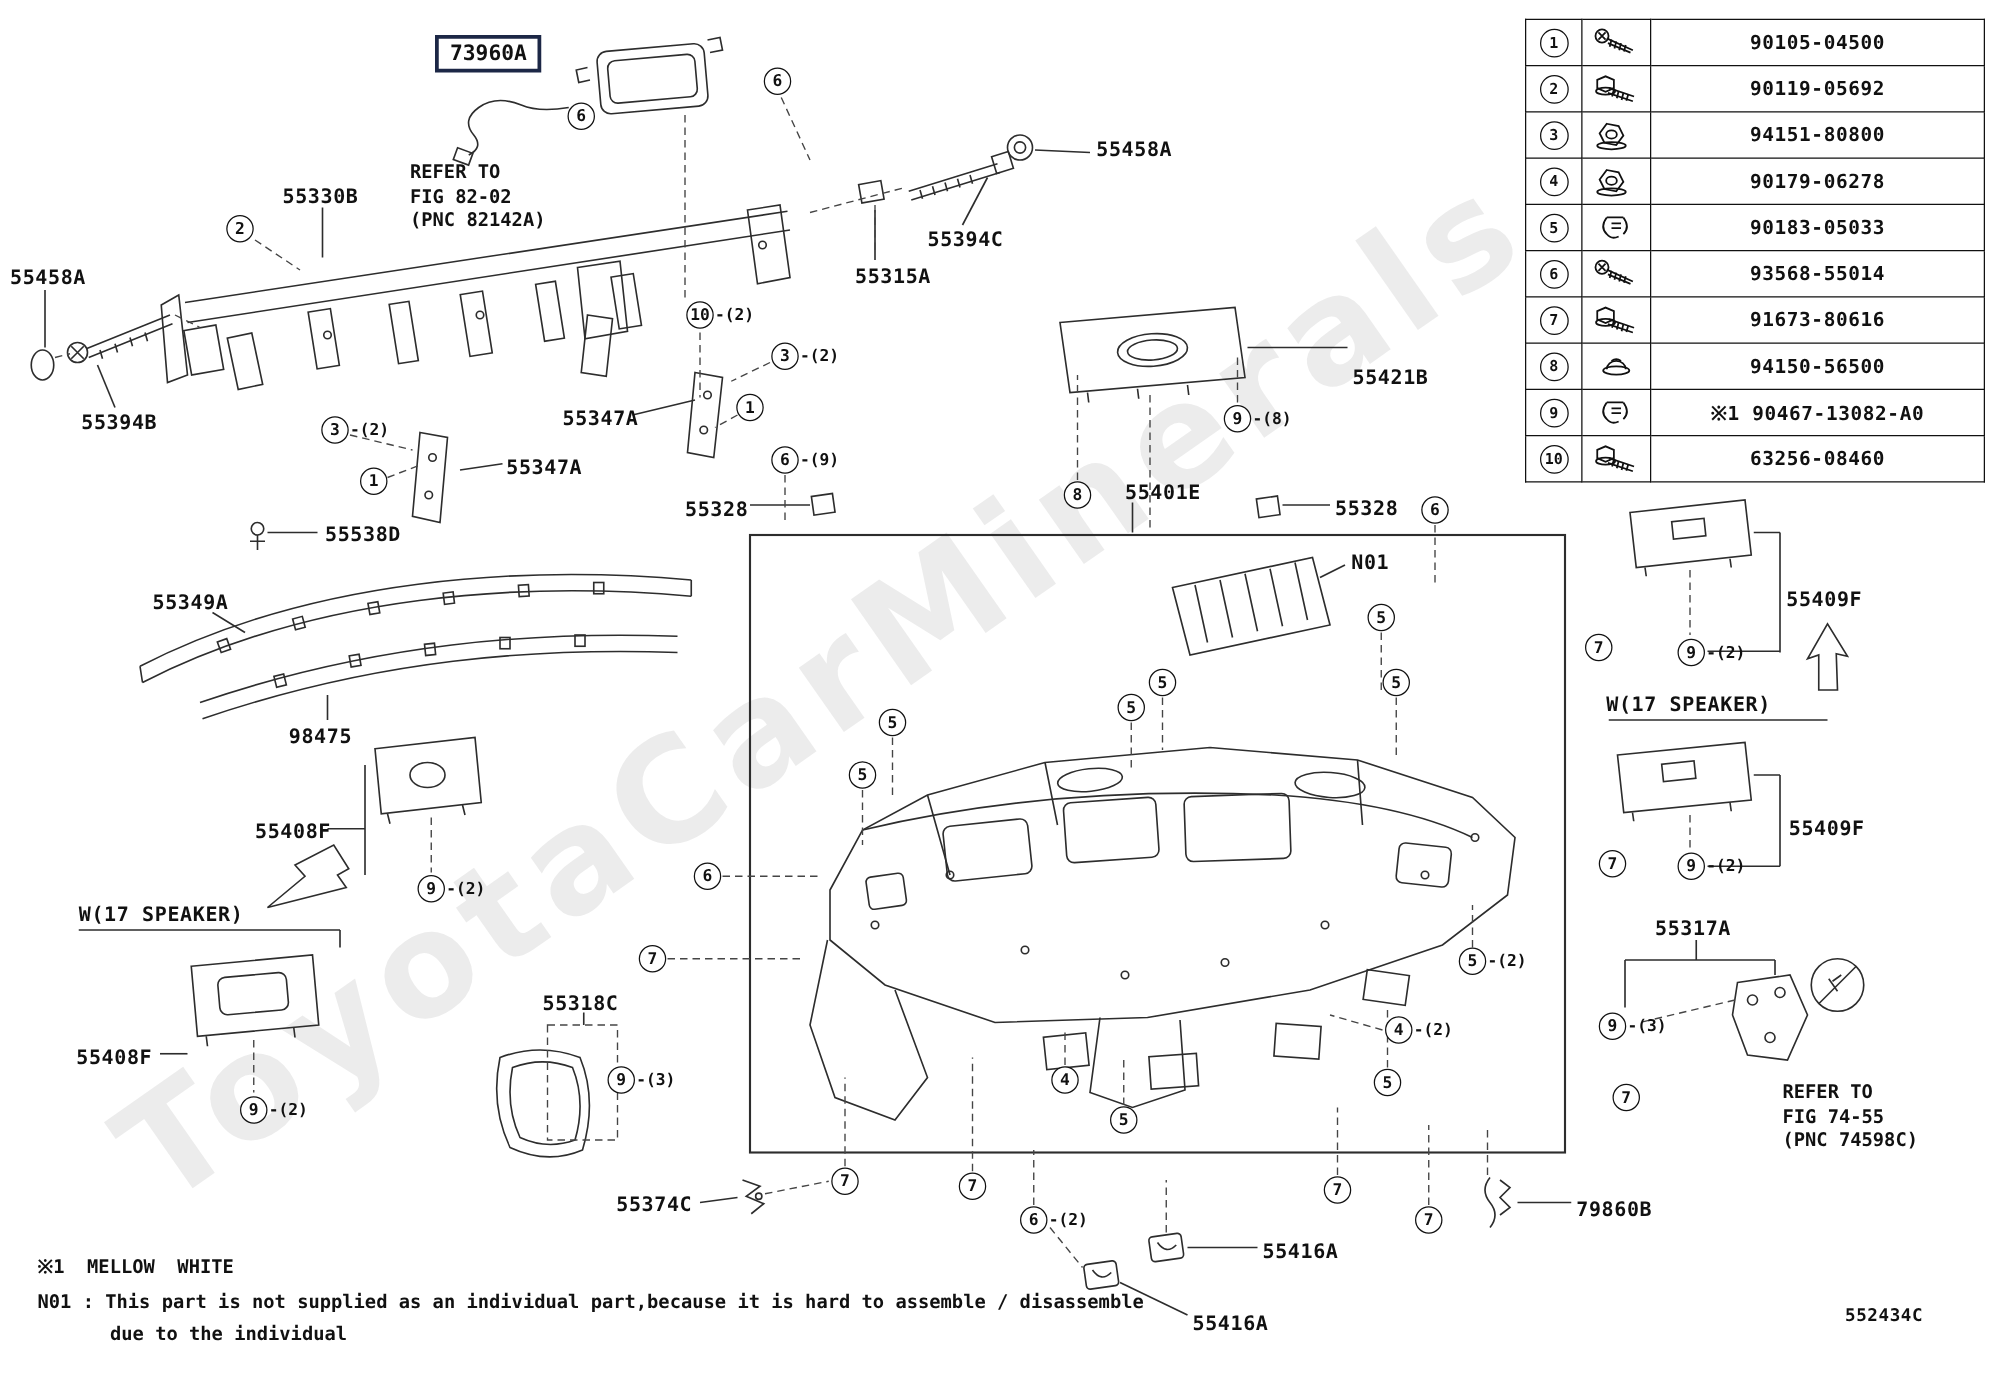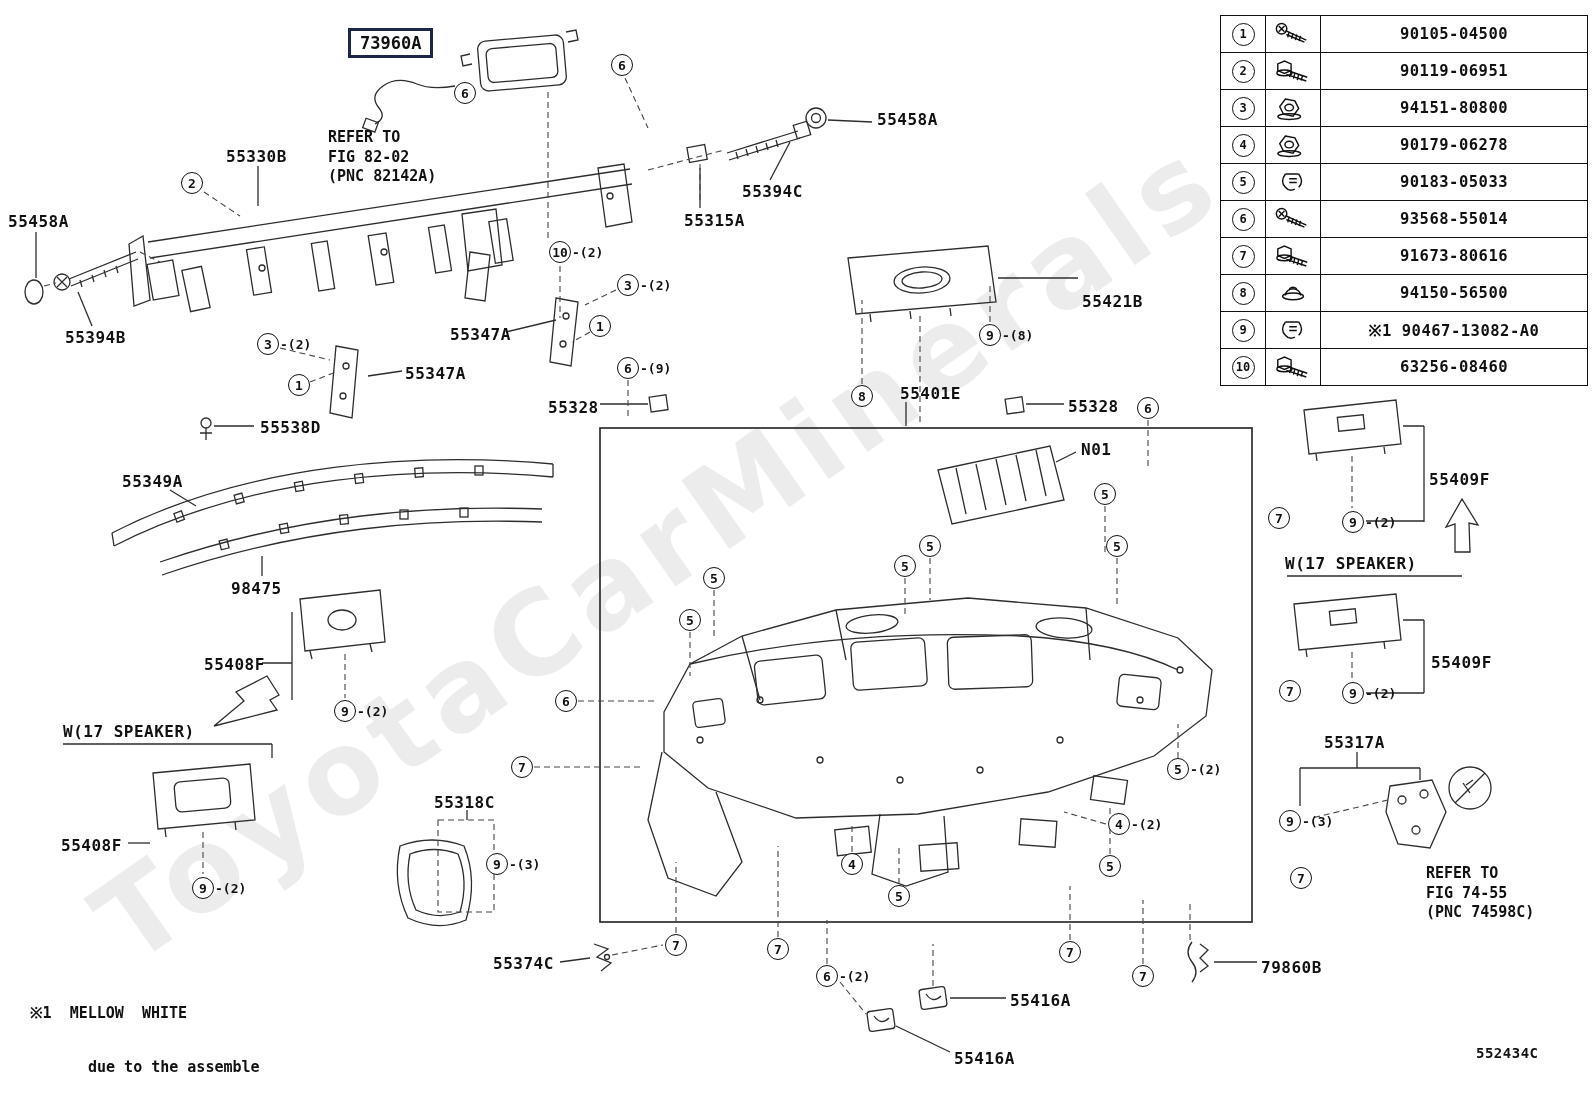--- a/index.html
+++ b/index.html
@@ -507,21 +507,21 @@
       <td class="c2"><svg class="fico" viewBox="0 0 40 28">
               <use href="#sym-screw"></use>
             </svg></td>
       <td class="c3">90105-04500</td>
     </tr>
     <tr>
       <td class="c1"><span class="lc">2</span></td>
       <td class="c2"><svg class="fico" viewBox="0 0 40 28">
               <use href="#sym-bolt"></use>
             </svg></td>
-      <td class="c3">90119-06951</td>
+      <td class="c3">90119-05692</td>
     </tr>
     <tr>
       <td class="c1"><span class="lc">3</span></td>
       <td class="c2"><svg class="fico" viewBox="0 0 40 28">
               <use href="#sym-nut"></use>
             </svg></td>
       <td class="c3">94151-80800</td>
     </tr>
     <tr>
       <td class="c1"><span class="lc">4</span></td>
@@ -569,17 +569,18 @@
       <td class="c1"><span class="lc">10</span></td>
       <td class="c2"><svg class="fico" viewBox="0 0 40 28">
               <use href="#sym-bolt"></use>
             </svg></td>
       <td class="c3">63256-08460</td>
     </tr>
   </tbody>
     </table>
 
   <div class="note" style="left:30px;top:1004px">※1  MELLOW  WHITE</div>
-  <div class="note" style="left:88px;top:1058px">due to the assemble</div>
+  <div class="note" style="left:30px;top:1032px">N01 : This part is not supplied as an individual part,because it is hard to assemble / disassemble</div>
+  <div class="note" style="left:88px;top:1058px">due to the individual</div>
 
   <div class="lbl" style="left:1476px;top:1045px;font-size:14px">552434C</div>
 
 </div>
 
 </body></html>

